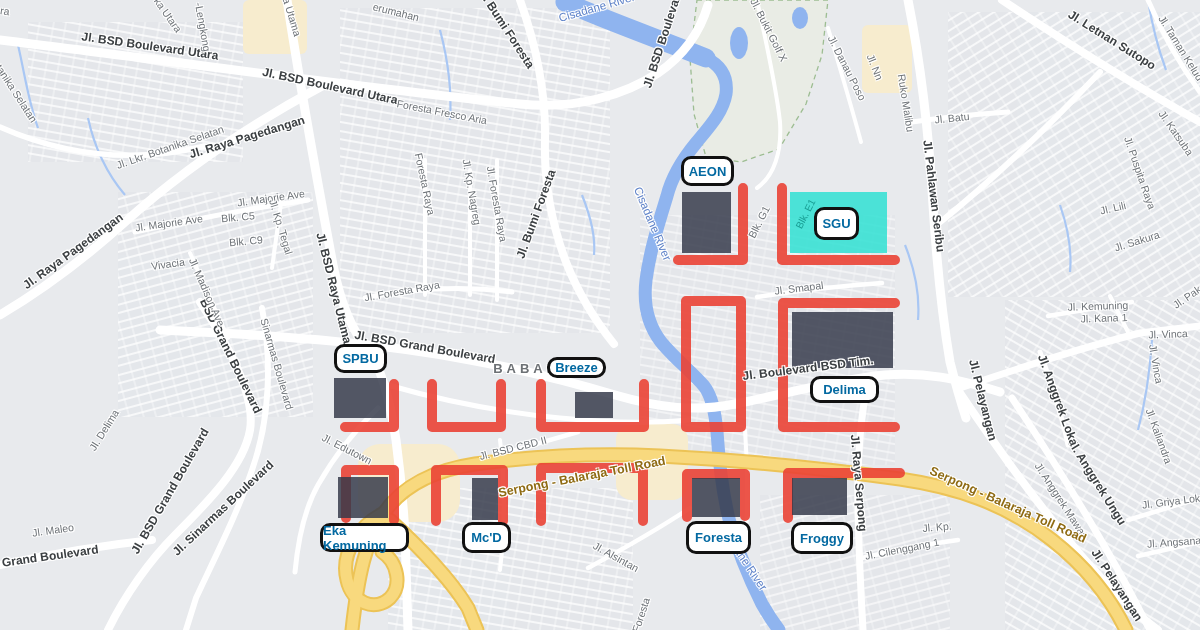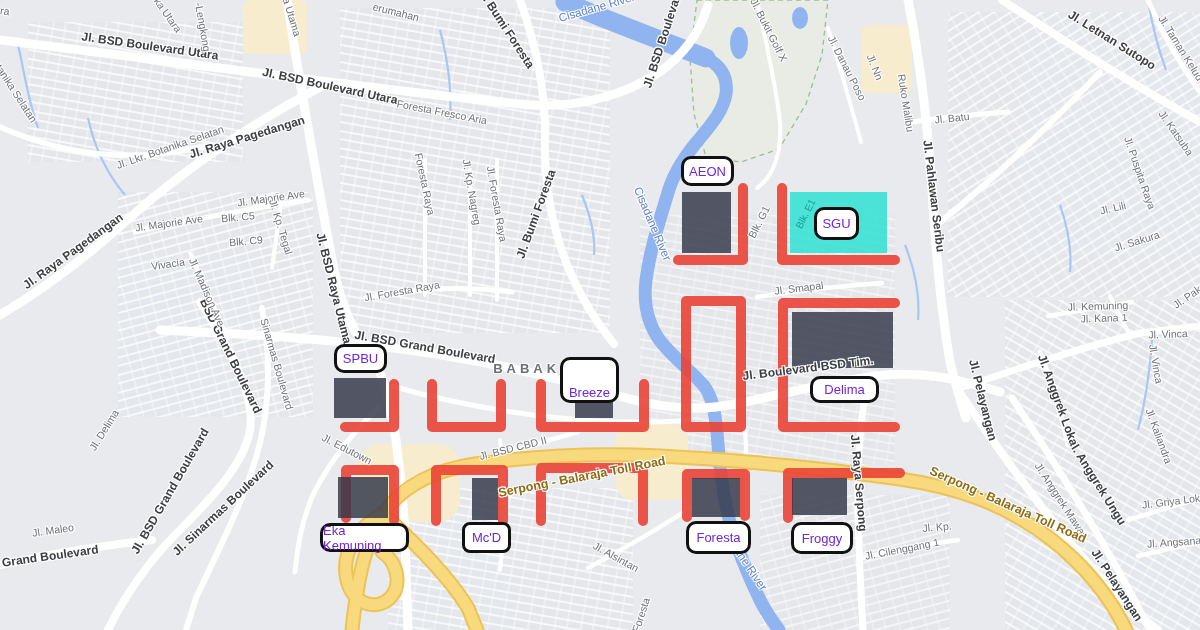--- a/index.html
+++ b/index.html
@@ -10,21 +10,21 @@
   .lbl{position:absolute;white-space:nowrap;line-height:1;
        text-shadow:-1px -1px 0 #fff,1px -1px 0 #fff,-1px 1px 0 #fff,1px 1px 0 #fff,0 0 2px #fff;}
   .minor{font-size:10.5px;color:#6E7378;}
   .major{font-size:12px;color:#3C4043;font-weight:bold;}
   .water{font-size:11.5px;color:#5F83C9;}
   .toll{font-size:12.5px;color:#8F6B13;font-weight:bold;}
   .district{font-size:13px;color:#6D7175;font-weight:bold;letter-spacing:4px;}
   .blk{font-size:10px;color:#199E94;text-shadow:none;}
   .marker{position:absolute;display:flex;align-items:center;justify-content:center;
           background:#fff;border:3px solid #111;border-radius:10px;box-sizing:border-box;
-          font-weight:normal;font-size:13px;color:#6d28d9;pointer-events:auto;}
+          font-weight:bold;font-size:13px;color:#0369a1;pointer-events:auto;}
   .red{fill:none;stroke-width:10;stroke-linecap:round;stroke-linejoin:round;opacity:.9;}
 </style>
 </head>
 <body>
 
 <div id="stage">
 
   <svg id="basemap" width="1200" height="630" viewBox="0 0 1200 630">
     <defs>
       <pattern id="ga" width="26" height="17" patternUnits="userSpaceOnUse" patternTransform="rotate(10)">
@@ -257,30 +257,30 @@
   <div id="markers">
       <div class="marker" style="left: 681px; top: 156px; width: 53px; height: 30px; background: rgb(255, 255, 255); border-color: rgb(17, 17, 17);">
         <span>AEON</span>
       </div>
       <div class="marker" style="left: 814px; top: 207px; width: 45px; height: 33px; background: rgb(255, 255, 255); border-color: rgb(17, 17, 17);">
         <span>SGU</span>
       </div>
       <div class="marker" style="left: 334px; top: 344px; width: 53px; height: 29px; background: rgb(255, 255, 255); border-color: rgb(17, 17, 17);">
         <span>SPBU</span>
       </div>
-      <div class="marker" style="left: 560px; top: 357px; width: 59px; height: 46px; background: rgb(255, 255, 255); border-color: rgb(17, 17, 17); align-items: flex-end;">
+      <div class="marker" style="left: 547px; top: 357px; width: 59px; height: 21px; background: rgb(255, 255, 255); border-color: rgb(17, 17, 17); align-items: flex-end;">
         <span>Breeze</span>
       </div>
       <div class="marker" style="left: 810px; top: 376px; width: 69px; height: 27px; background: rgb(255, 255, 255); border-color: rgb(17, 17, 17);">
         <span>Delima</span>
       </div>
       <div class="marker" style="left: 320px; top: 523px; width: 89px; height: 29px; background: rgb(255, 255, 255); border-color: rgb(17, 17, 17);">
         <span>Eka Kemuning</span>
       </div>
-      <div class="marker" style="left: 462px; top: 522px; width: 49px; height: 31px; background: rgb(255, 255, 255); border-color: rgb(17, 17, 17); border-radius: 8px;">
+      <div class="marker" style="left: 462px; top: 522px; width: 49px; height: 31px; background: rgb(255, 255, 255); border-color: rgb(17, 17, 17);">
         <span>Mc'D</span>
       </div>
       <div class="marker" style="left: 686px; top: 521px; width: 65px; height: 33px; background: rgb(255, 255, 255); border-color: rgb(17, 17, 17);">
         <span>Foresta</span>
       </div>
       <div class="marker" style="left: 791px; top: 522px; width: 62px; height: 32px; background: rgb(255, 255, 255); border-color: rgb(17, 17, 17); justify-content: center;">
         <span>Froggy</span>
       </div>
     </div>
 

